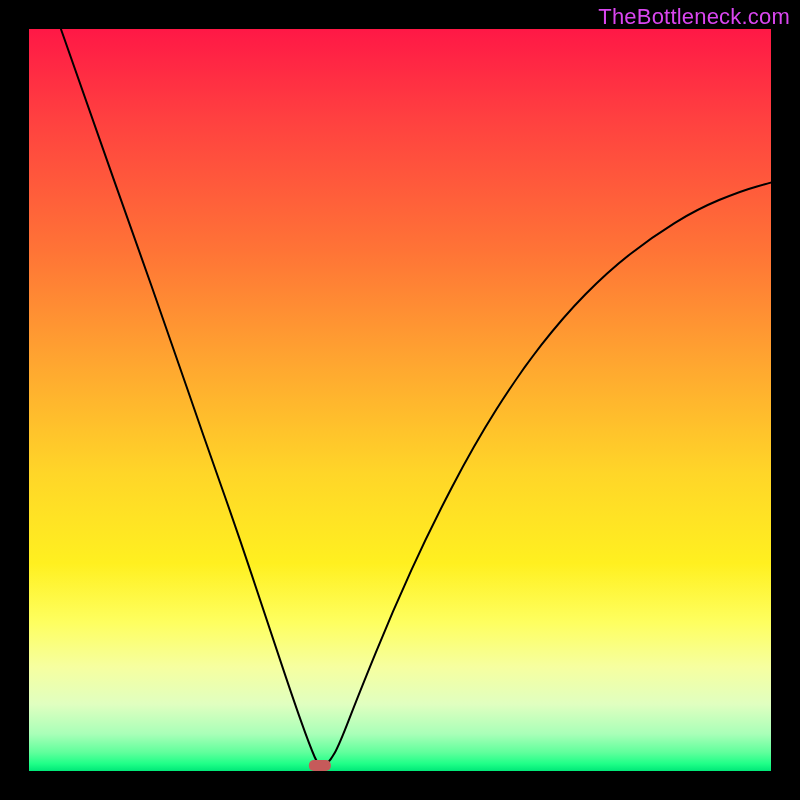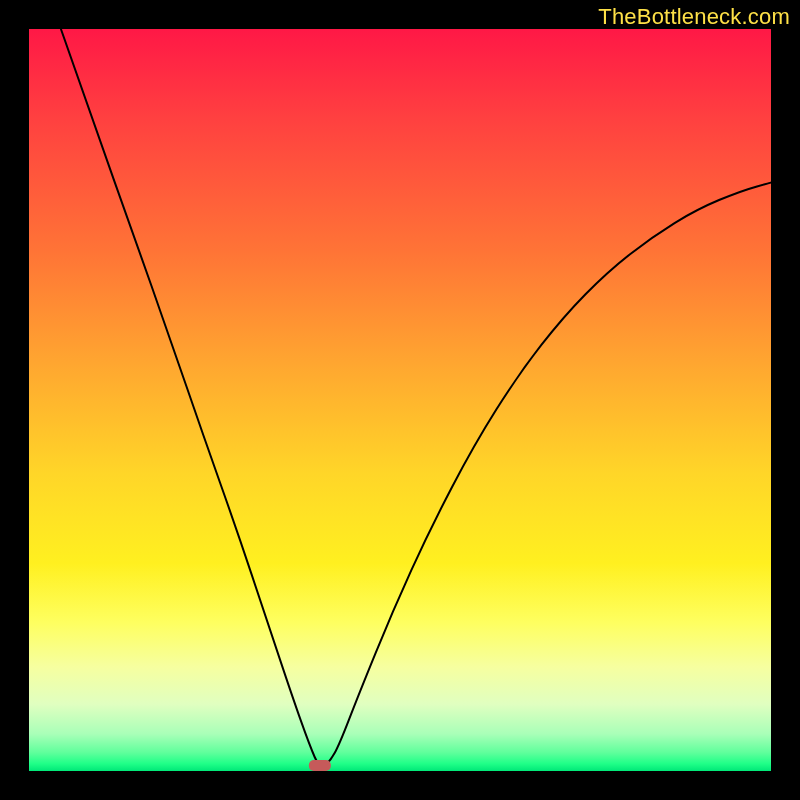--- a/index.html
+++ b/index.html
@@ -55,21 +55,21 @@
     stroke-linejoin: round;
     stroke-linecap: round;
   }
   .marker-pill {
     fill: #c65a5a;
   }
   .attribution {
     position: absolute;
     top: 4px;
     right: 10px;
-    color: #fde047;
+    color: #d946ef;
     font-size: 22px;
     letter-spacing: 0.2px;
     user-select: none;
   }
 </style>
 </head>
 <body>
 
 <div class="frame">
   <div class="attribution">TheBottleneck.com</div>

